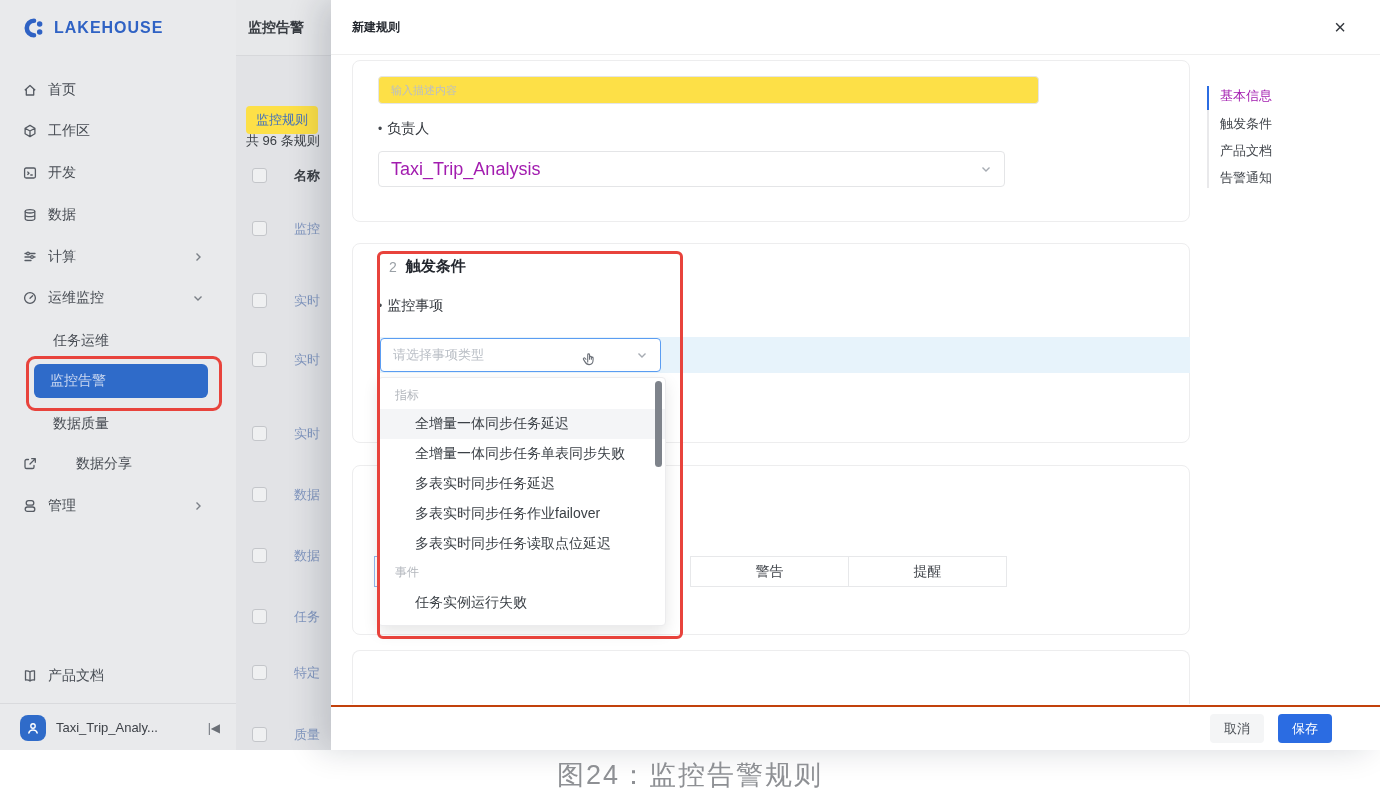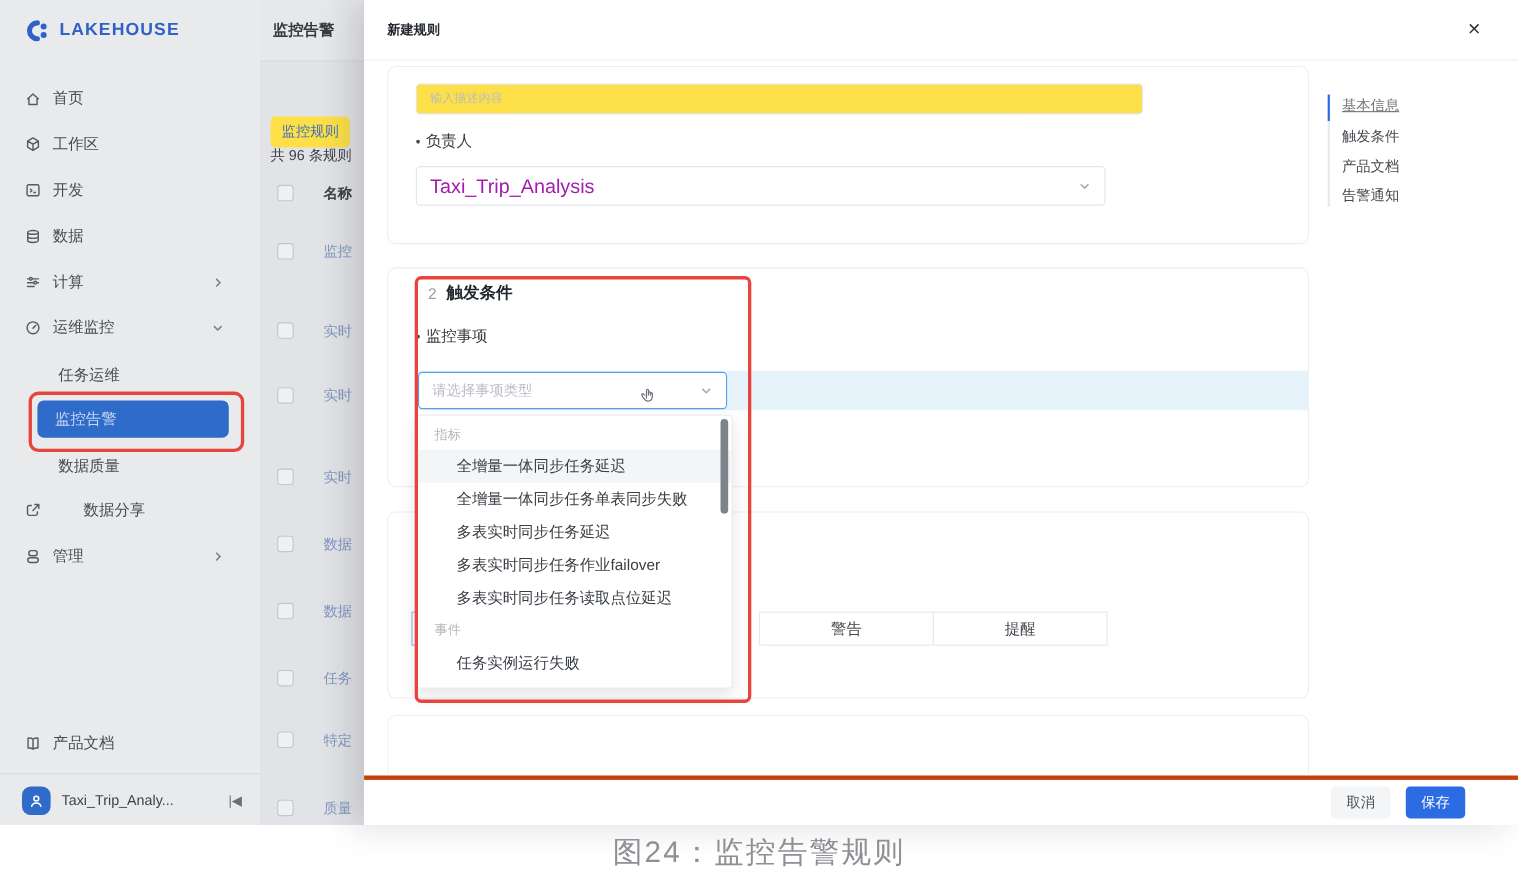--- a/index.html
+++ b/index.html
@@ -58,22 +58,22 @@
   .dropdown{position:absolute;left:47px;top:377px;width:288px;height:249px;background:#fff;border:1px solid #ececee;
             border-radius:4px;box-shadow:0 6px 16px rgba(0,0,0,.10);z-index:30;box-sizing:border-box;}
   .dd-group{position:absolute;left:16px;font-size:12px;color:#b3b7bd;}
   .dd-opt{position:absolute;left:0;width:100%;height:30px;display:flex;align-items:center;padding-left:36px;
           box-sizing:border-box;font-size:14px;color:#3b4046;cursor:pointer;white-space:nowrap;}
   .dd-opt.hov{background:#f4f5f7;}
   .dd-scroll{position:absolute;right:3px;top:3px;width:7px;height:86px;background:#7e838b;border-radius:4px;z-index:31;}
   .anchor-line{position:absolute;left:876px;top:86px;width:2px;height:102px;background:#e9e9eb;}
   .anchor-active-bar{position:absolute;left:876px;top:86px;width:2px;height:24px;background:#2b6ce2;}
   .anchor{position:absolute;left:889px;font-size:13px;color:#43474d;cursor:pointer;white-space:nowrap;}
-  .anchor.active{color:#737373;text-decoration:underline;}
-  .m-foot{position:absolute;left:0;bottom:0;width:100%;height:45px;background:#fff;border-top:4px solid #c2410c;
+  .anchor.active{color:#a21caf;}
+  .m-foot{position:absolute;left:0;bottom:0;width:100%;height:45px;background:#fff;border-top:2px solid #c2410c;
           box-sizing:border-box;display:flex;align-items:center;justify-content:flex-end;gap:14px;padding-right:48px;z-index:50;}
   .btn{height:29px;border-radius:4px;display:flex;align-items:center;justify-content:center;font-size:13px;
        padding:0 14px;cursor:pointer;box-sizing:border-box;}
   .btn-cancel{background:#f4f5f6;color:#4a4f55;}
   .btn-save{background:#2b6ce2;color:#fff;}
   .redbox{position:absolute;border:3px solid #e8433c;border-radius:6px;z-index:60;pointer-events:none;}
   .cursor-hand{position:absolute;z-index:40;pointer-events:none;}
   .caption{position:absolute;left:0;top:757px;width:1380px;text-align:center;font-size:27px;font-weight:500;
            color:#8e9094;letter-spacing:2px;}
   svg{display:block;}

